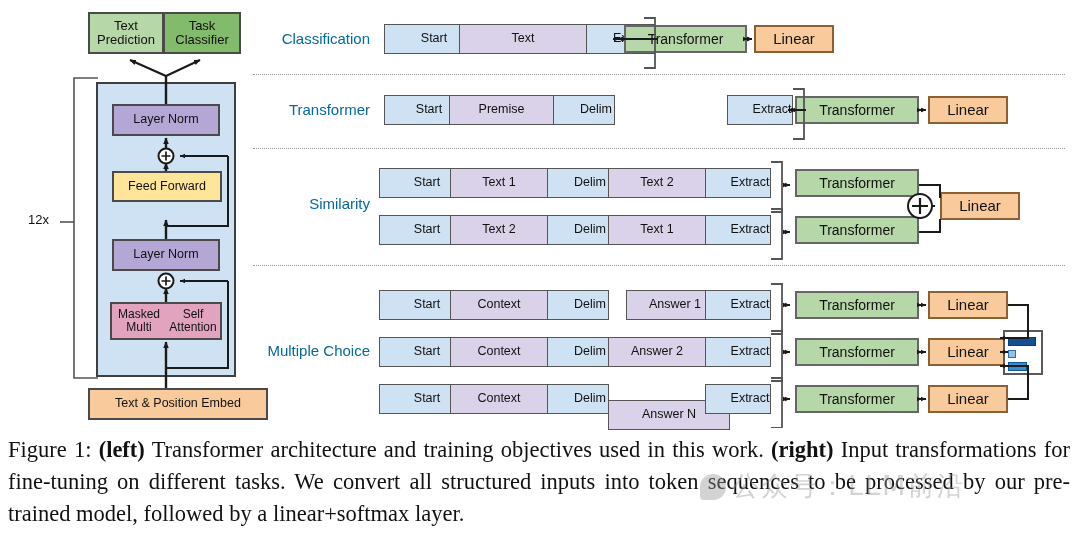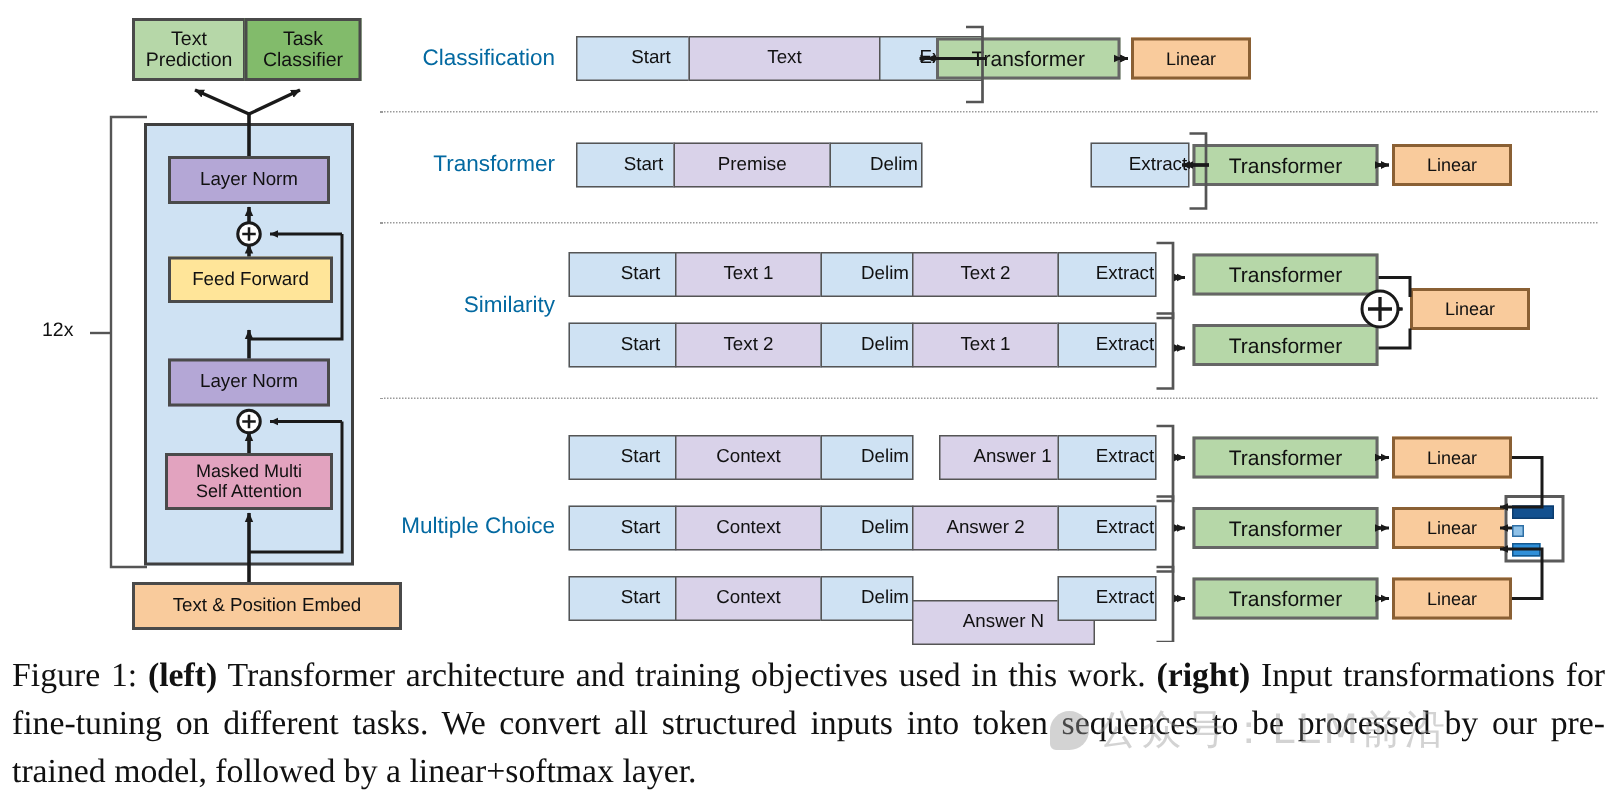--- a/index.html
+++ b/index.html
@@ -41,21 +41,21 @@
   #stack-panel{
     position:absolute; left:96px; top:82px; width:140px; height:295px;
     background:#cfe2f3; border:2px solid #3f3f3f;
   }
 
   .inner-box{ font-size:12.5px; }
   #ln-top   { left:112px; top:104px;  width:108px; height:32px; background:#b4a7d6; }
   #ff       { left:112px; top:171px;  width:110px; height:31px; background:#ffe599; }
   #ln-bot   { left:112px; top:239px;  width:108px; height:32px; background:#b4a7d6; }
   #mmsa     { left:110px; top:302px;  width:112px; height:38px; background:#e2a3bf;
-              flex-direction:column; font-size:12px; }
+              flex-direction:row; font-size:12px; }
   #embed    { left:88px;  top:388px;  width:180px; height:32px; background:#f9cb9c; font-size:12.5px; }
 
   #label-12x{
     position:absolute; left:28px; top:212px; font-size:13px;
     font-family:"Liberation Sans", sans-serif; color:#111;
   }
 
   
   #right{ position:absolute; left:250px; top:0; width:830px; height:428px; }
 
@@ -67,21 +67,21 @@
   .tok{
     height:30px; font-size:12.5px; border:1.6px solid #555;
   }
   .tok.start,.tok.delim,.tok.extract{ background:#cfe2f3;padding-left:24px; }
   .tok.content{ background:#d9d2e9; }
 
   .tf{
     height:28px; font-size:14px; background:#b6d7a8; border:2px solid #666;
   }
   .lin{
-    height:28px; font-size:12px; background:#f9cb9c; border:2px solid #8a6034;
+    height:28px; font-size:15px; background:#f9cb9c; border:2px solid #8a6034;
   }
 
   .divider{
     position:absolute; left:3px; width:812px; height:0;
     border-top:1.5px dotted #9a9a9a;
   }
 
   
   #wires{ position:absolute; left:0; top:0; width:1080px; height:428px; pointer-events:none; }
 

